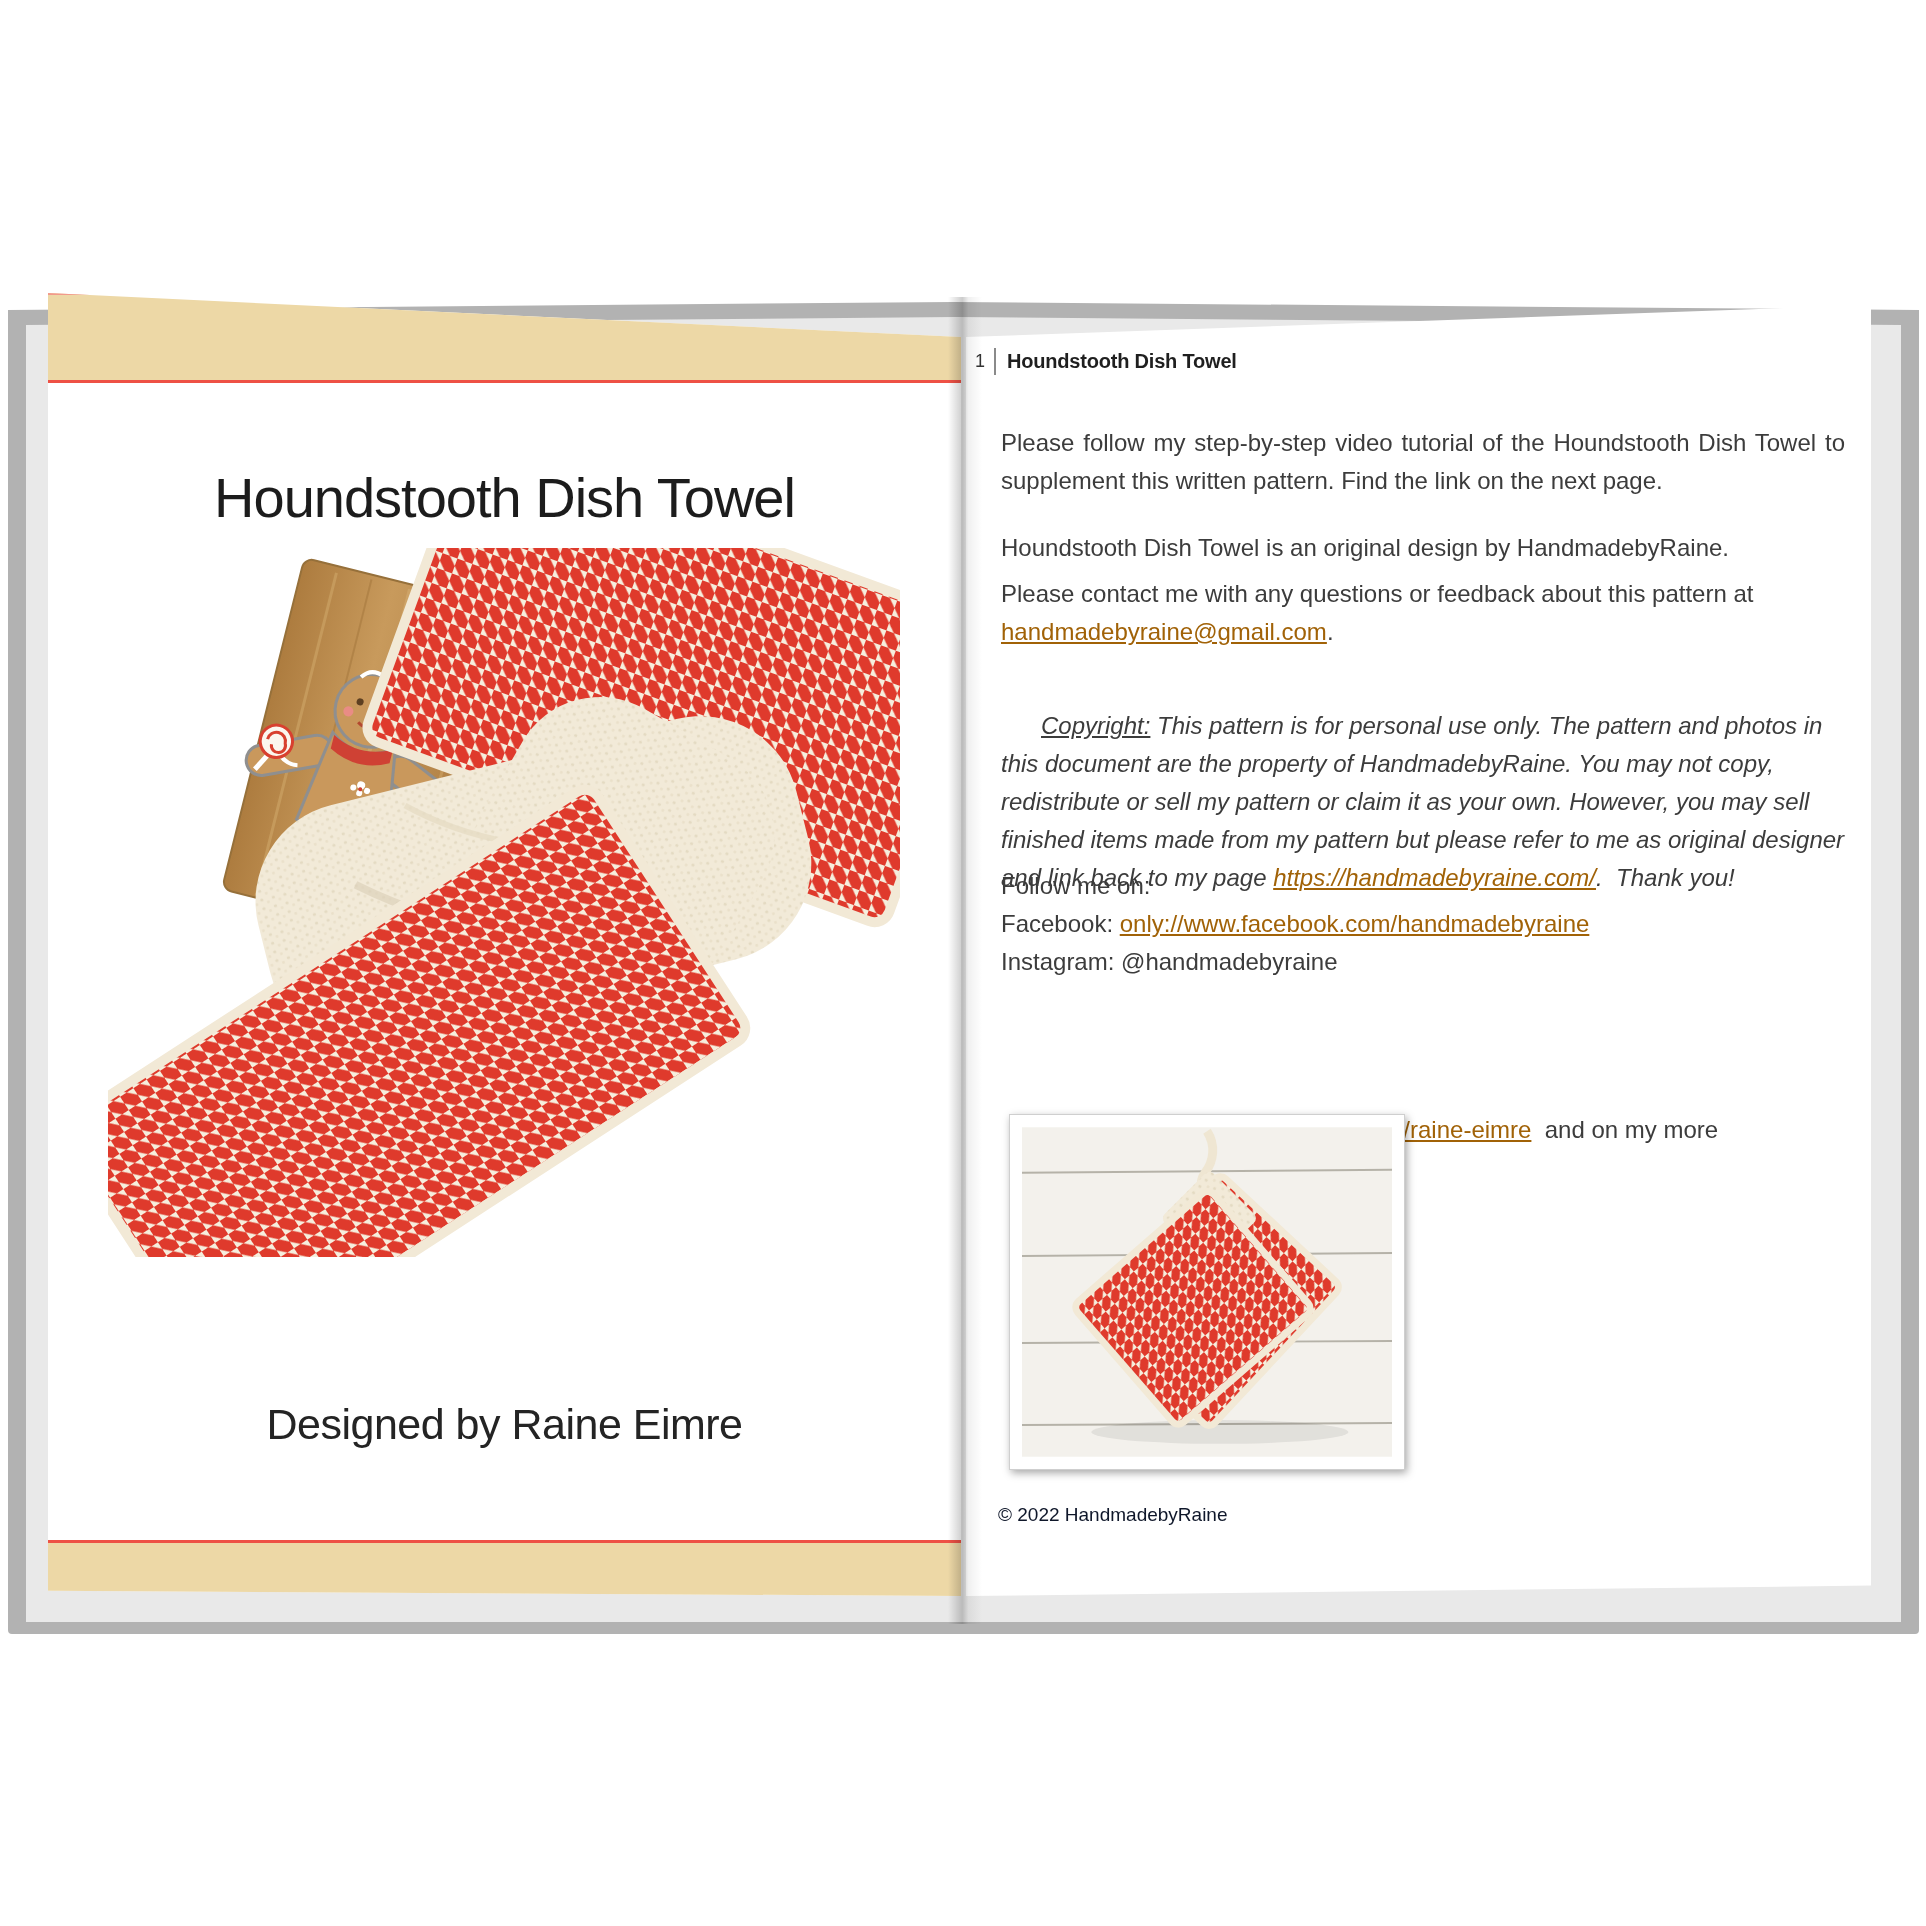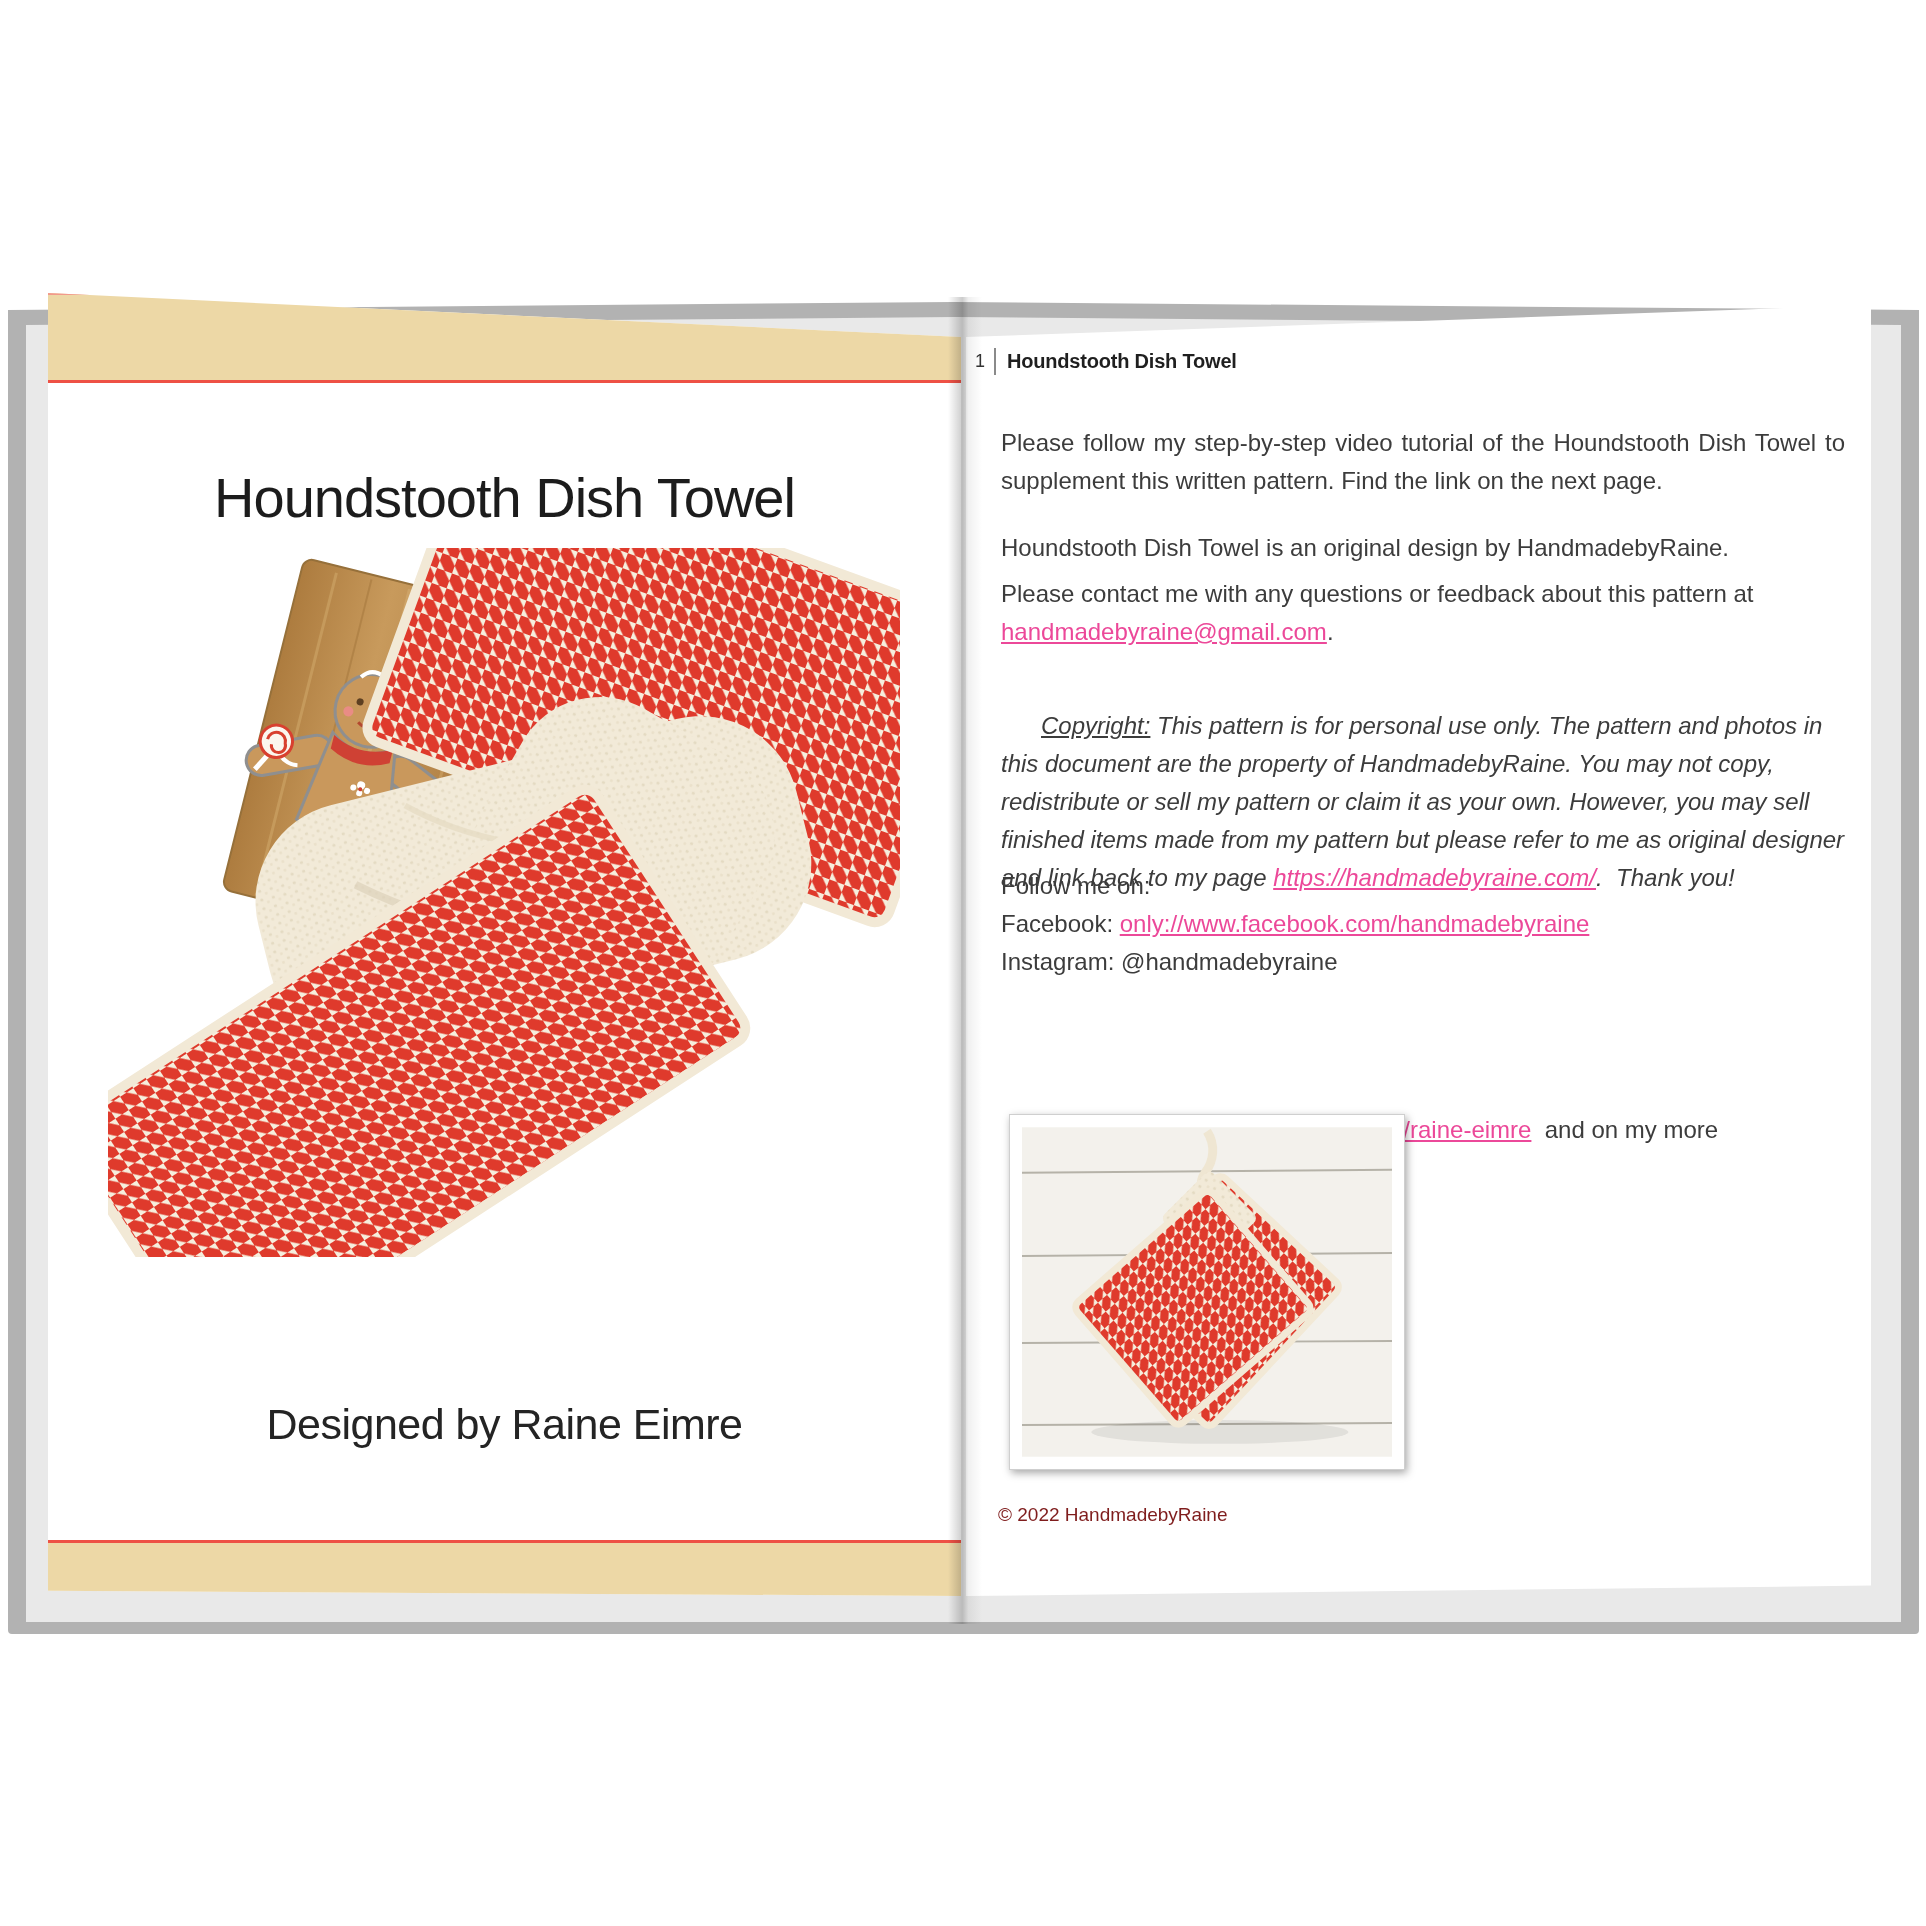--- a/index.html
+++ b/index.html
@@ -36,27 +36,27 @@
   .pg-header{position:absolute;left:9px;top:51px;display:flex;align-items:center;}
   .pg-num{font-size:18px;color:#333;}
   .hdr-bar{display:inline-block;width:2px;height:27px;background:#8a8a8a;margin:0 11px 0 9px;}
   .pg-title{font-size:20px;font-weight:bold;color:#1f1f1f;letter-spacing:-0.2px;}
   .para{margin:0;position:absolute;left:35px;width:844px;font-size:24px;line-height:38px;
         color:#3c3c3c;}
   .justify{text-align:justify;}
   .ws{white-space:pre-wrap;}
   .p1{top:127px;} .p2{top:232px;} .p3{top:278px;} .p4{top:372px;font-style:italic;}
   .p5{top:570px;} .p6{top:700px;}
-  .link{color:#ec4899;text-decoration:underline;cursor:pointer;}
+  .link{color:#a16207;text-decoration:underline;cursor:pointer;}
   .u{text-decoration:underline;}
   .photo-frame{position:absolute;left:43px;top:817px;width:370px;height:330px;
                background:#ffffff;padding:12px;border:1px solid #cfcfcf;
                box-shadow:2px 3px 8px rgba(0,0,0,0.35);}
   .photo-frame svg{display:block;}
-  .pg-footer{position:absolute;left:32px;top:1207px;font-size:19px;color:#7f1d1d;}
+  .pg-footer{position:absolute;left:32px;top:1207px;font-size:19px;color:#0f172a;}
 </style>
 </head>
 <body>
 
 <div>
   <div class="book-base"></div>
   <div class="book-edges"></div>
 
   <div class="page page-left">
     <div class="band band-top"></div>

